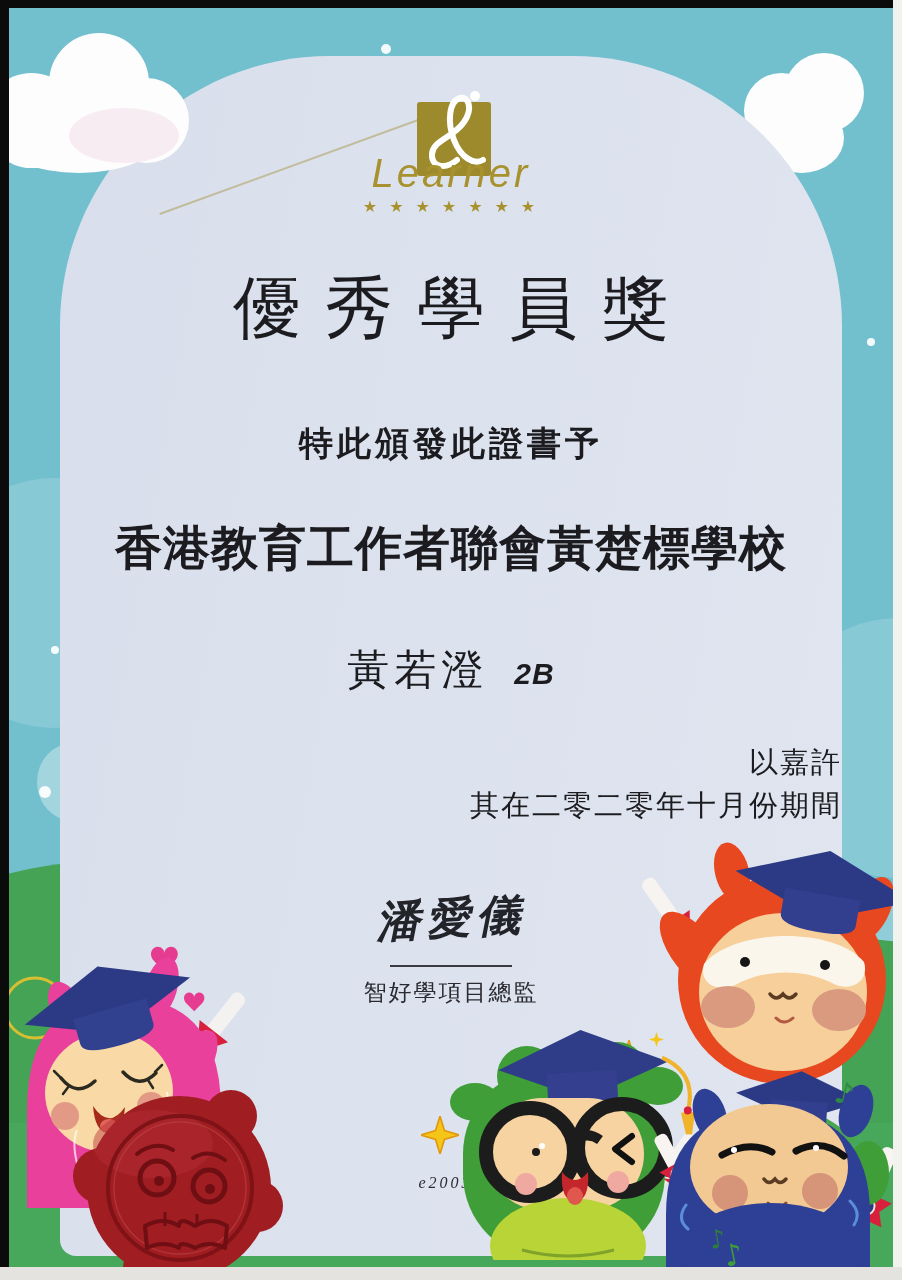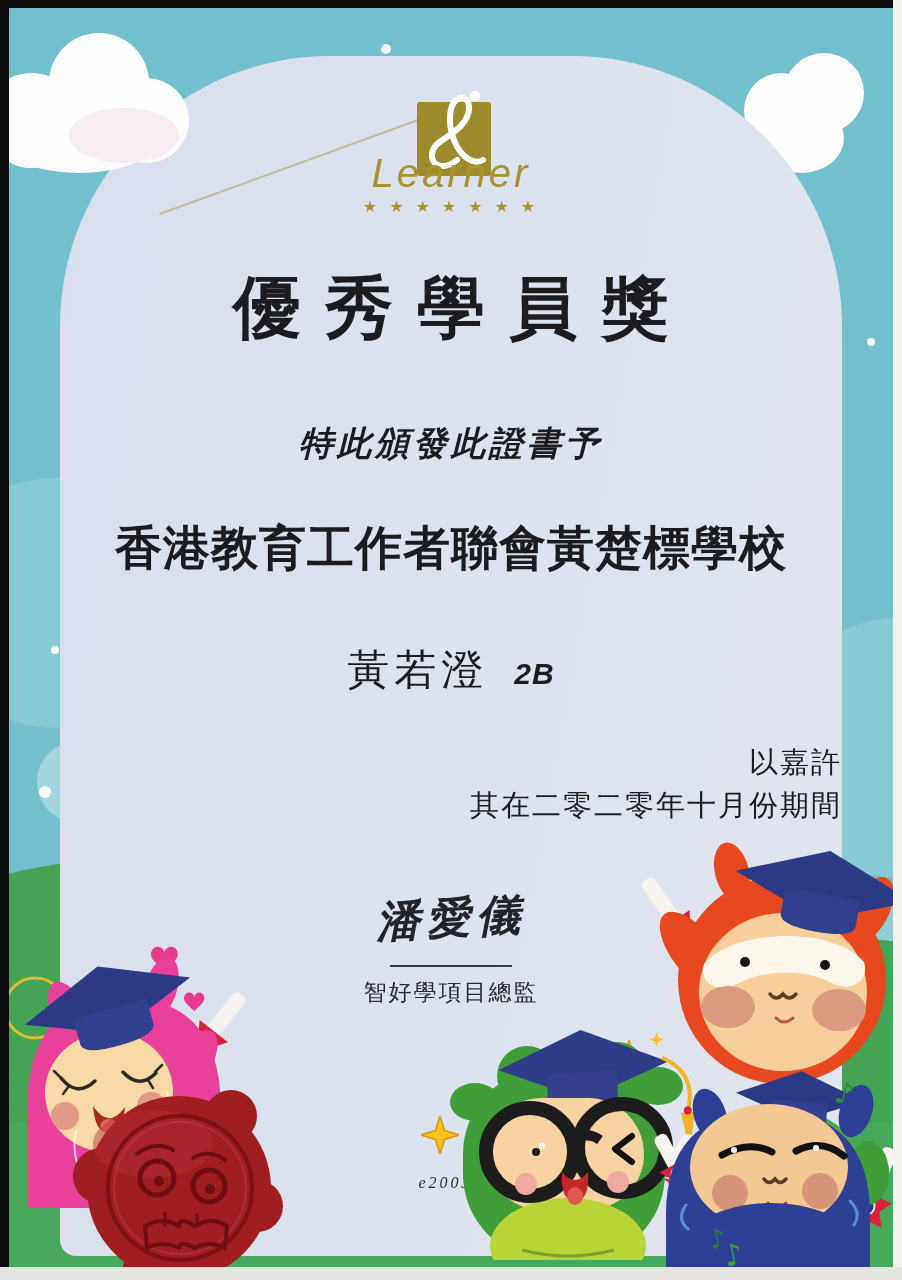--- a/index.html
+++ b/index.html
@@ -25,22 +25,22 @@
          background:linear-gradient(100deg,#d8deeb 0%,#dde3ee 55%,#e0e5f0 100%);
          border-radius:270px 270px 16px 16px;}
   .gold-line{position:absolute;left:100px;top:157px;width:286px;height:2px;
              background:rgba(165,145,55,.45);transform:rotate(-20deg);transform-origin:left bottom;}
 
   .t{position:absolute;left:0;right:0;text-align:center;color:#1c1c20;}
   .logo-square{position:absolute;left:357px;top:46px;width:74px;height:74px;background:#9d8a2c;border-radius:3px;}
   .brand{top:95px;font-family:"Liberation Sans","DejaVu Sans",sans-serif;font-style:italic;
          font-size:40px;letter-spacing:3px;color:#a8922f;font-weight:500;}
   .stars{top:141px;font-size:16px;letter-spacing:4px;color:#a8922f;}
-  .title{top:207px;font-size:68px;font-weight:bold;letter-spacing:24px;text-indent:24px;}
-  .subtitle{top:365px;font-size:34px;font-weight:bold;font-style:italic;letter-spacing:4px;}
+  .title{top:207px;font-size:68px;font-weight:normal;letter-spacing:24px;text-indent:24px;}
+  .subtitle{top:365px;font-size:34px;font-weight:bold;letter-spacing:4px;}
   .school{top:461px;font-size:47px;font-weight:600;letter-spacing:1px;}
   .name-row{top:586px;font-size:42px;}
   .student-name{font-weight:normal;letter-spacing:5px;}
   .student-class{font-family:"Liberation Sans","DejaVu Sans",sans-serif;font-weight:bold;font-style:italic;
                  font-size:30px;margin-left:26px;letter-spacing:1px;}
   .bodyline{font-size:29px;letter-spacing:2px;line-height:43px;text-align:right;}
   .line1{top:685px;} .line2{top:728px;} .line3{top:770px;}
   .signature{top:833px;font-size:44px;font-style:italic;font-weight:bold;letter-spacing:6px;
              transform:rotate(-3deg);color:#23232a;}
   .sig-underline{position:absolute;left:330px;top:909px;width:122px;height:2px;background:#3a3a40;}

